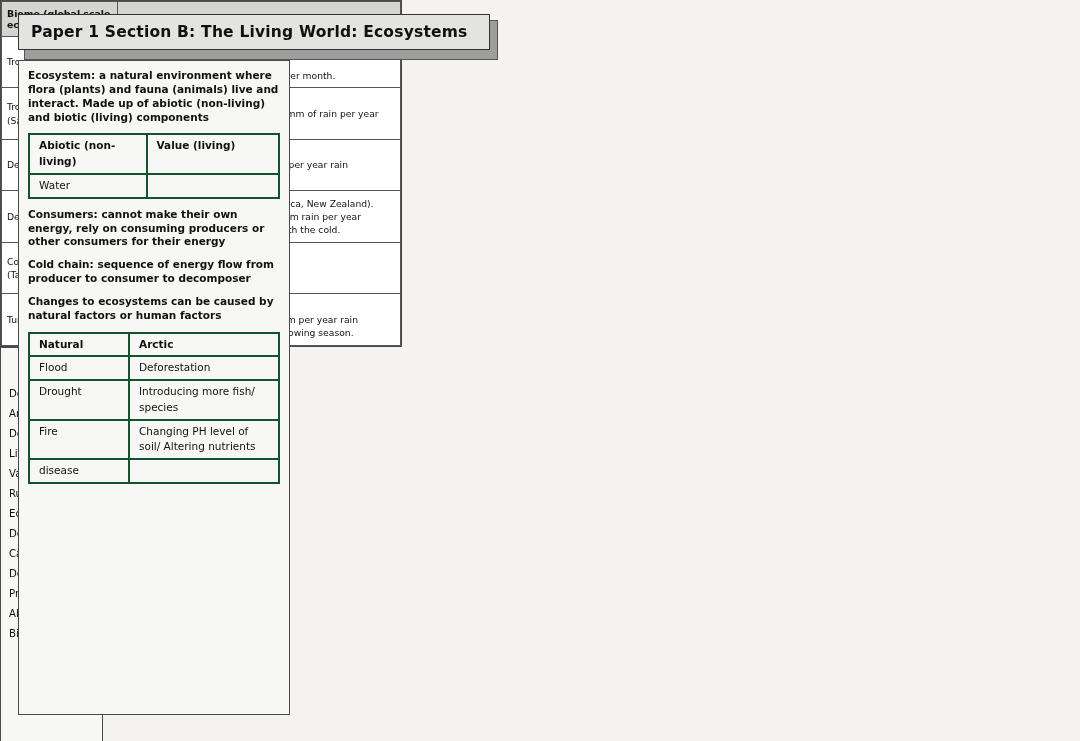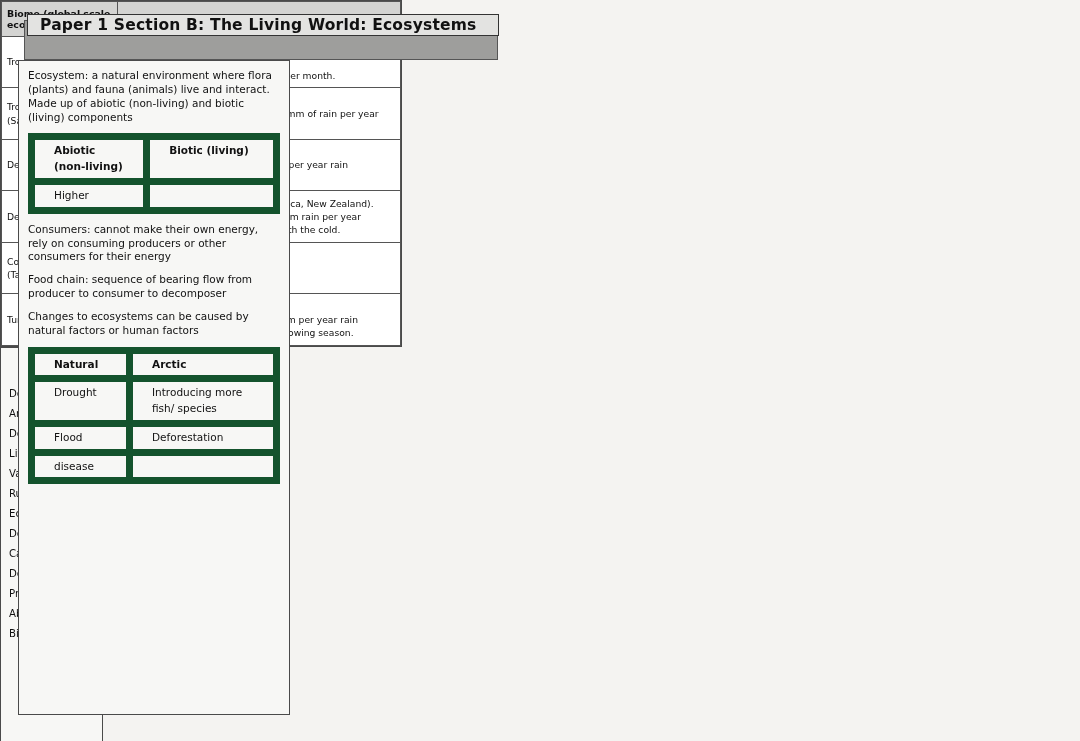--- a/index.html
+++ b/index.html
@@ -9,36 +9,36 @@
     font-family:"DejaVu Sans", sans-serif;
     font-size:10.5px;
     color:#111;
     position:relative;
     overflow:hidden;
   }
   .page{position:absolute;inset:0;background:#f4f3f1;}
   .panel{position:absolute;box-sizing:border-box;border:1px solid #4a4a4a;background:#f7f7f5;}
   
   #title-box{
-    left:27px;top:14px;width:472px;height:22px;
+    left:18px;top:14px;width:472px;height:36px;
     background:#e3e3e1;border:1.5px solid #333;
     display:flex;align-items:center;padding-left:12px;
     font-size:15.5px;font-weight:bold;letter-spacing:.2px;
   }
   #title-shadow{
     position:absolute;left:24px;top:20px;width:472px;height:38px;background:#9e9e9c;border:1px solid #555;
   }
   
   #left-col{
     left:18px;top:60px;width:272px;height:655px;
     background:#f7f7f5;border:1px solid #4a4a4a;padding:8px 9px;
   }
-  .para{margin:0 0 9px 0;line-height:1.32;}
+  .para{margin:0 0 9px 0;line-height:1.32;font-weight:bold;}
   table.grid{border-collapse:collapse;width:100%;margin:2px 0 9px 0;}
-  table.grid td,table.grid th{border:7px solid #14532d;padding:3px 19px;text-align:left;font-weight:normal;vertical-align:top;line-height:1.5;}
+  table.grid td,table.grid th{border:2px solid #14532d;padding:3px 9px;text-align:left;font-weight:normal;vertical-align:top;line-height:1.5;}
   table.grid th{font-weight:bold;}
   .cellsp td{padding-top:5px;padding-bottom:5px;}
   
   #biome-panel{
     left:296px;top:60px;width:400px;height:345px;border:1px solid #4a4a4a;background:#fff;
   }
   table.biome{border-collapse:collapse;width:100%;height:100%;font-size:9.2px;}
   table.biome th{background:#d4d4d2;border:1px solid #555;font-weight:bold;text-align:left;padding:5px 5px;font-size:9.4px;vertical-align:middle;}
   table.biome td{border:1px solid #555;padding:4px 5px;vertical-align:middle;line-height:1.45;}
   table.biome td.name{width:105px;}
@@ -60,46 +60,50 @@
     <span>Paper 1 Section B: The Living World: Ecosystems</span>
   </div>
 
   <div class="panel" id="left-col">
     <p class="para">Ecosystem: a natural environment where flora (plants) and fauna (animals) live and interact. Made up of abiotic (non-living) and biotic (living) components</p>
 
     <table class="grid cellsp">
       <tbody>
           <tr>
         <th style="width:47%">Abiotic (non-living)</th>
-        <th>Biotic (living)</th>
+        <th>Value (living)</th>
       </tr>
       <tr>
-        <td>Higher</td>
+        <td>Water</td>
         <td></td>
       </tr>
     </tbody>
       </table>
 
     <p class="para">Consumers: cannot make their own energy, rely on consuming producers or other consumers for their energy</p>
-    <p class="para">Food chain: sequence of bearing flow from producer to consumer to decomposer</p>
+    <p class="para">Cold chain: sequence of energy flow from producer to consumer to decomposer</p>
     <p class="para">Changes to ecosystems can be caused by natural factors or human factors</p>
 
     <table class="grid cellsp">
       <tbody>
           <tr>
         <th style="width:40%">Natural</th>
         <th>Arctic</th>
       </tr>
       <tr>
+        <td>Flood</td>
+        <td>Deforestation</td>
+      </tr>
+      <tr>
         <td>Drought</td>
         <td>Introducing more fish/ species</td>
       </tr>
       <tr>
-        <td>Flood</td>
-        <td>Deforestation</td>
+        <td>Fire</td>
+        <td>Changing PH level of soil/ Altering nutrients</td>
       </tr>
       <tr>
         <td>disease</td>
         <td></td>
       </tr>
     </tbody>
       </table>
   </div>
 
   <div id="biome-panel">

